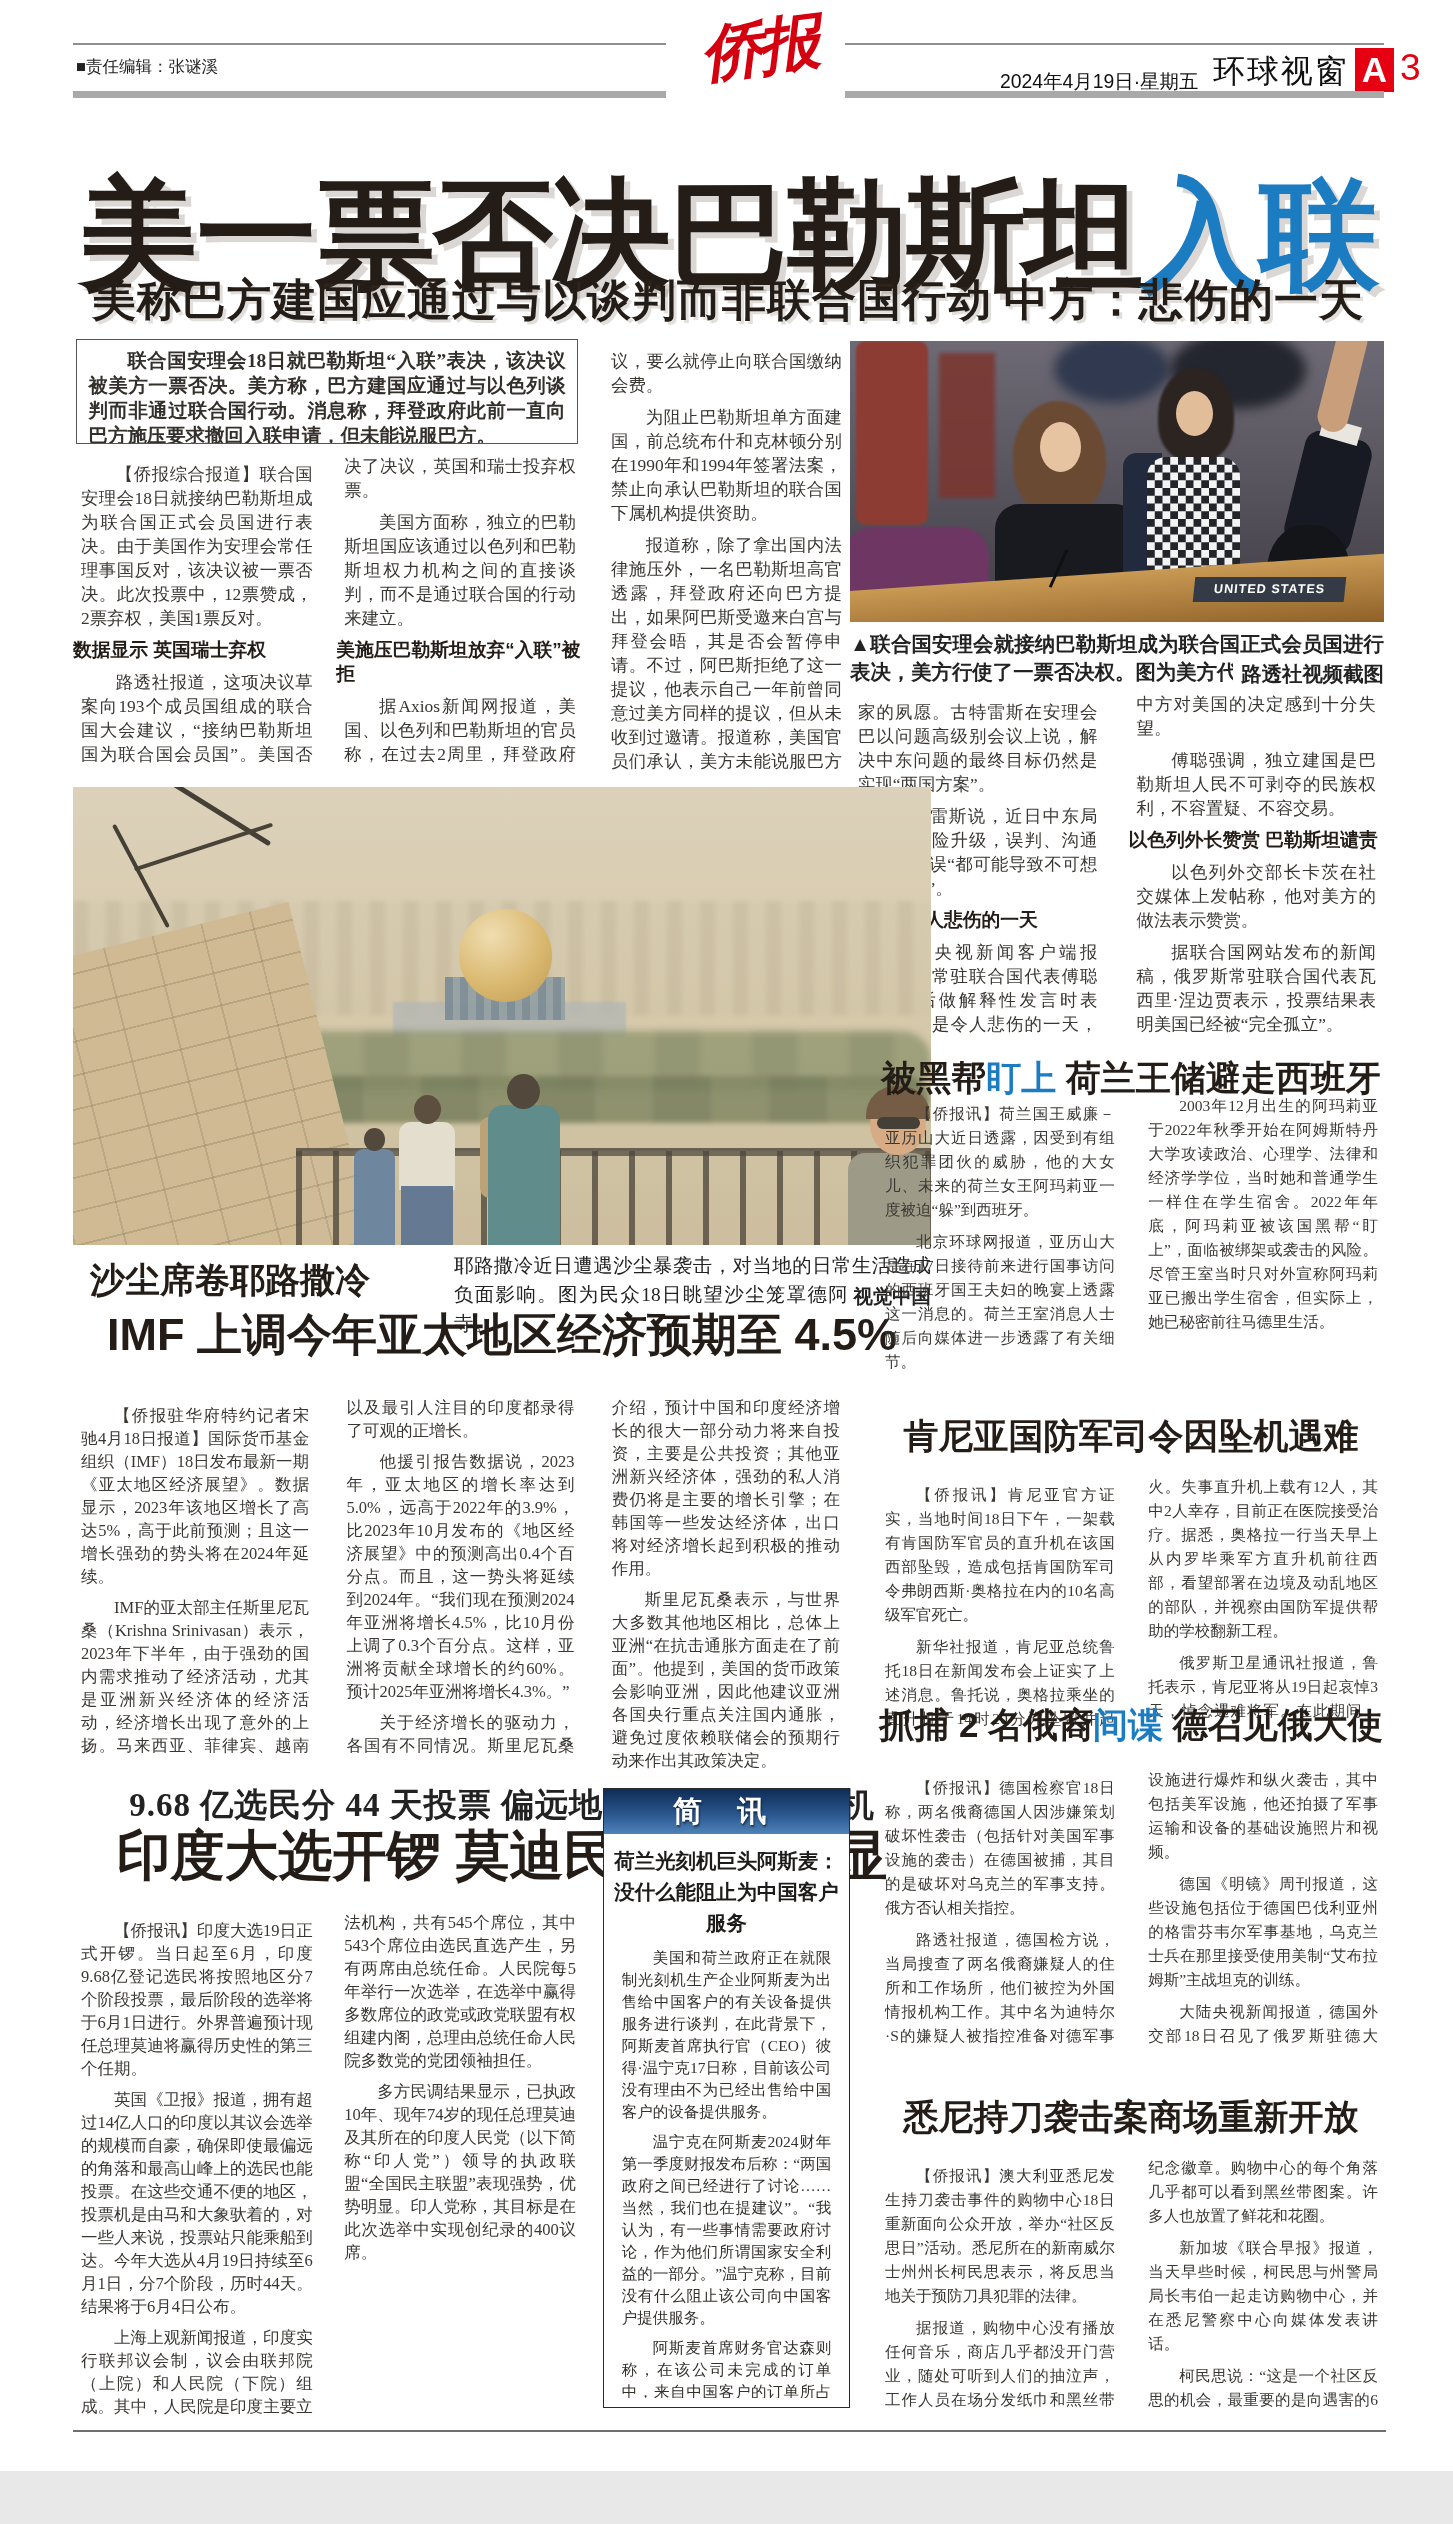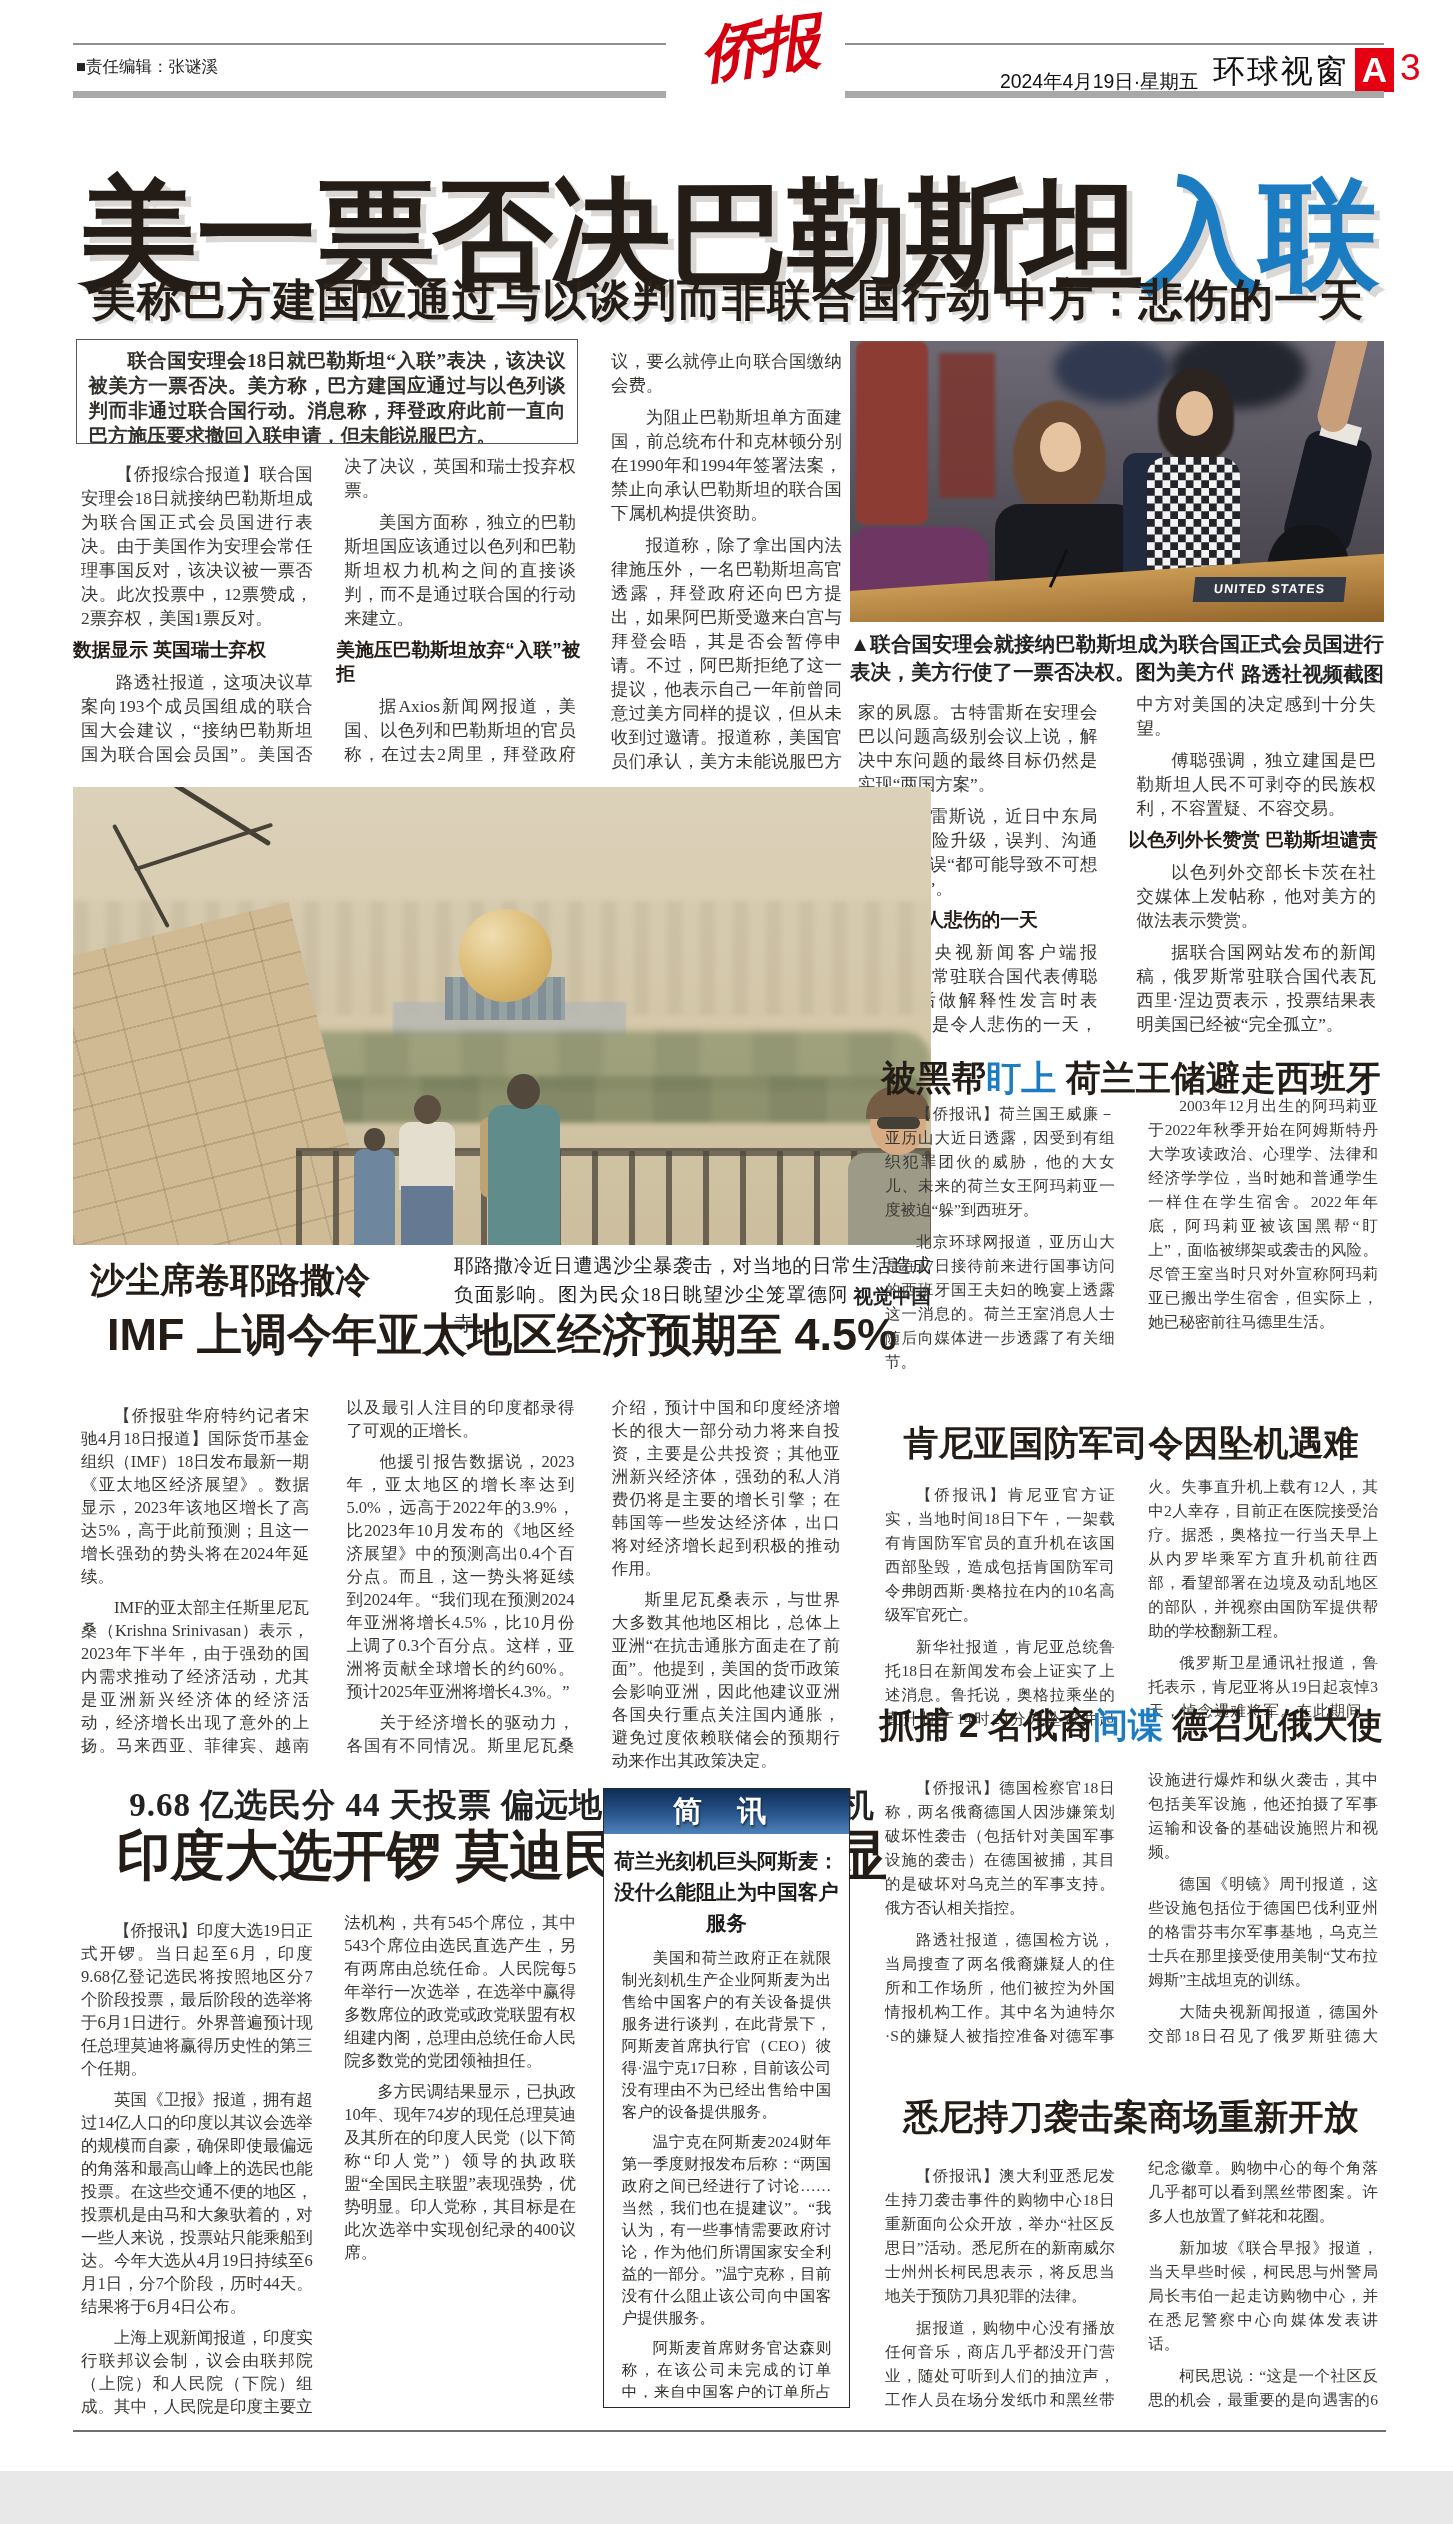--- a/index.html
+++ b/index.html
@@ -257,21 +257,21 @@
     </div>
   </div>
 
   <div class="abs story-h" style="left:867px;top:1055px;width:528px;font-size:35px;"><span>被黑帮</span><span class="accent">盯上</span><span> 荷兰王储避走西班牙</span></div>
   <div class="abs cols body-sm" style="left:877px;top:1094px;width:509px;height:285px;column-count:2;column-gap:17.4px;">
       <p class="para">【侨报讯】荷兰国王威廉－亚历山大近日透露，因受到有组织犯罪团伙的威胁，他的大女儿、未来的荷兰女王阿玛莉亚一度被迫“躲”到西班牙。</p>
       <p class="para">北京环球网报道，亚历山大是在17日接待前来进行国事访问的西班牙国王夫妇的晚宴上透露这一消息的。荷兰王室消息人士随后向媒体进一步透露了有关细节。</p>
       <p class="para">2003年12月出生的阿玛莉亚于2022年秋季开始在阿姆斯特丹大学攻读政治、心理学、法律和经济学学位，当时她和普通学生一样住在学生宿舍。2022年年底，阿玛莉亚被该国黑帮“盯上”，面临被绑架或袭击的风险。尽管王室当时只对外宣称阿玛莉亚已搬出学生宿舍，但实际上，她已秘密前往马德里生活。</p>
     </div>
 
-  <div class="abs story-h" style="left:867px;top:1413px;width:528px;font-size:35px;margin-top:7px;">肯尼亚国防军司令因坠机遇难</div>
+  <div class="abs story-h" style="left:867px;top:1413px;width:528px;font-size:35px;">肯尼亚国防军司令因坠机遇难</div>
   <div class="abs cols body-sm" style="left:877px;top:1475px;width:509px;height:262px;column-count:2;column-gap:17.4px;">
       <p class="para">【侨报讯】肯尼亚官方证实，当地时间18日下午，一架载有肯国防军官员的直升机在该国西部坠毁，造成包括肯国防军司令弗朗西斯·奥格拉在内的10名高级军官死亡。</p>
       <p class="para">新华社报道，肯尼亚总统鲁托18日在新闻发布会上证实了上述消息。鲁托说，奥格拉乘坐的直升机于14时20分许坠毁并起火。失事直升机上载有12人，其中2人幸存，目前正在医院接受治疗。据悉，奥格拉一行当天早上从内罗毕乘军方直升机前往西部，看望部署在边境及动乱地区的部队，并视察由国防军提供帮助的学校翻新工程。</p>
       <p class="para">俄罗斯卫星通讯社报道，鲁托表示，肯尼亚将从19日起哀悼3天，悼念遇难将军。在此期间，该国及其驻外使团将降半旗志哀。</p>
     </div>
 
   <div class="abs story-h" style="left:867px;top:1702px;width:528px;font-size:35px;"><span>抓捕 2 名俄裔</span><span class="accent">间谍</span><span> 德召见俄大使</span></div>
   <div class="abs cols body-sm" style="left:877px;top:1768px;width:509px;height:293px;column-count:2;column-gap:17.4px;">
       <p class="para">【侨报讯】德国检察官18日称，两名俄裔德国人因涉嫌策划破坏性袭击（包括针对美国军事设施的袭击）在德国被捕，其目的是破坏对乌克兰的军事支持。俄方否认相关指控。</p>
       <p class="para">路透社报道，德国检方说，当局搜查了两名俄裔嫌疑人的住所和工作场所，他们被控为外国情报机构工作。其中名为迪特尔·S的嫌疑人被指控准备对德军事设施进行爆炸和纵火袭击，其中包括美军设施，他还拍摄了军事运输和设备的基础设施照片和视频。</p>

